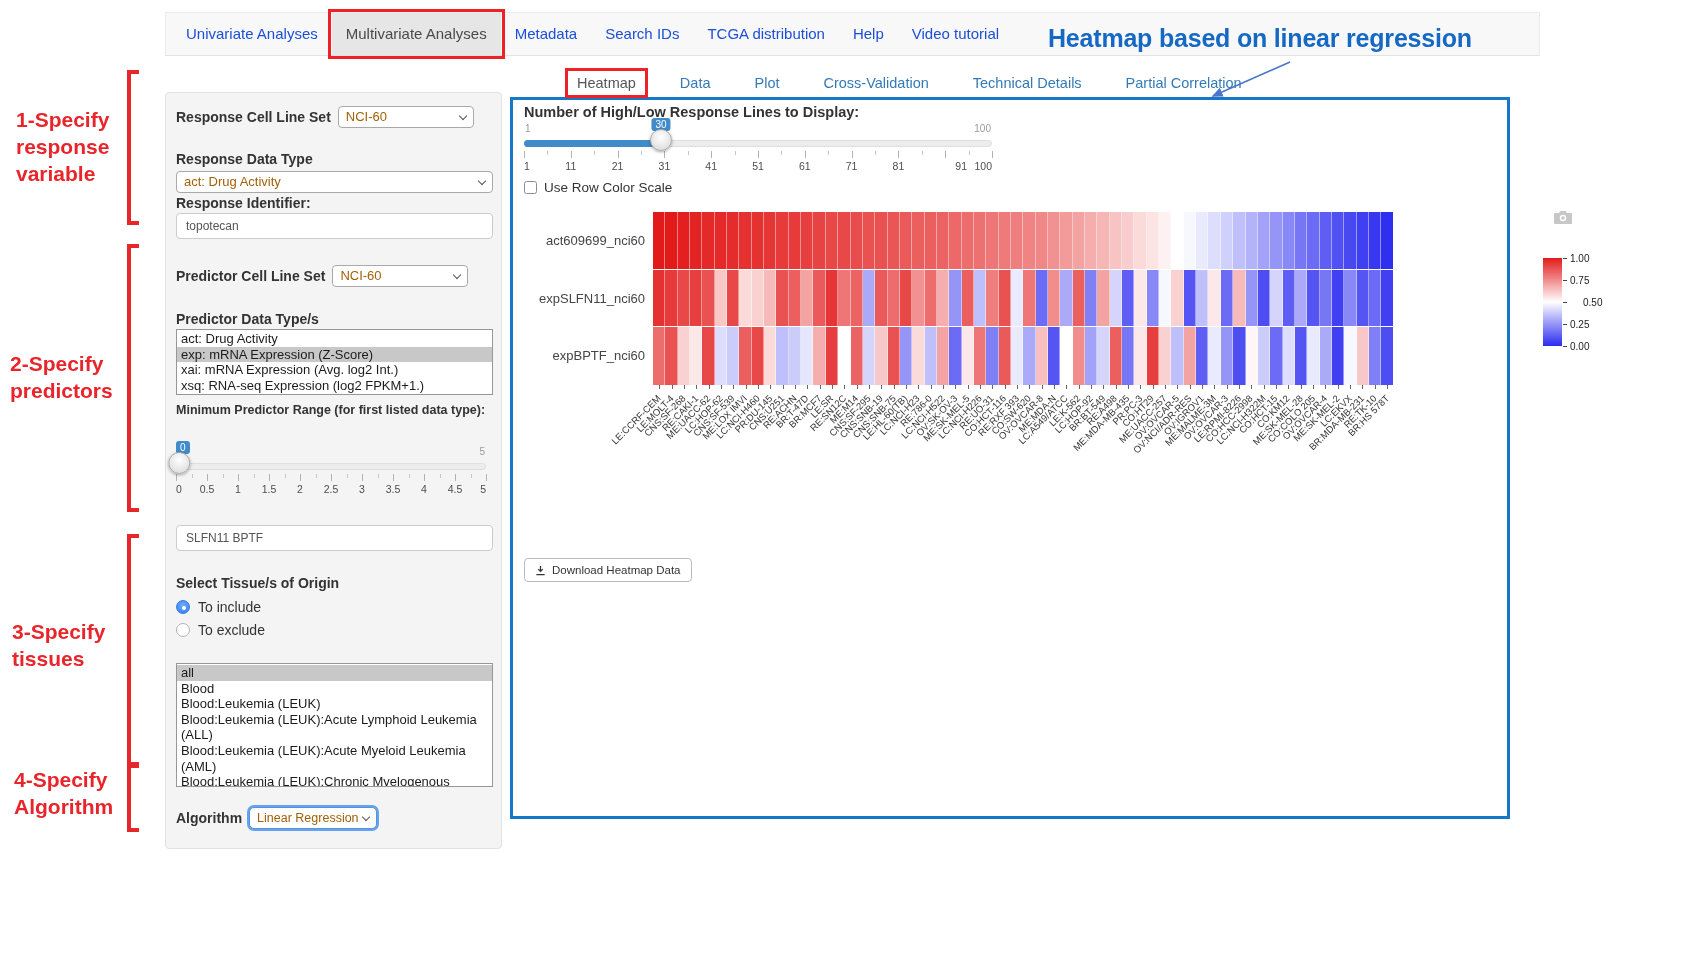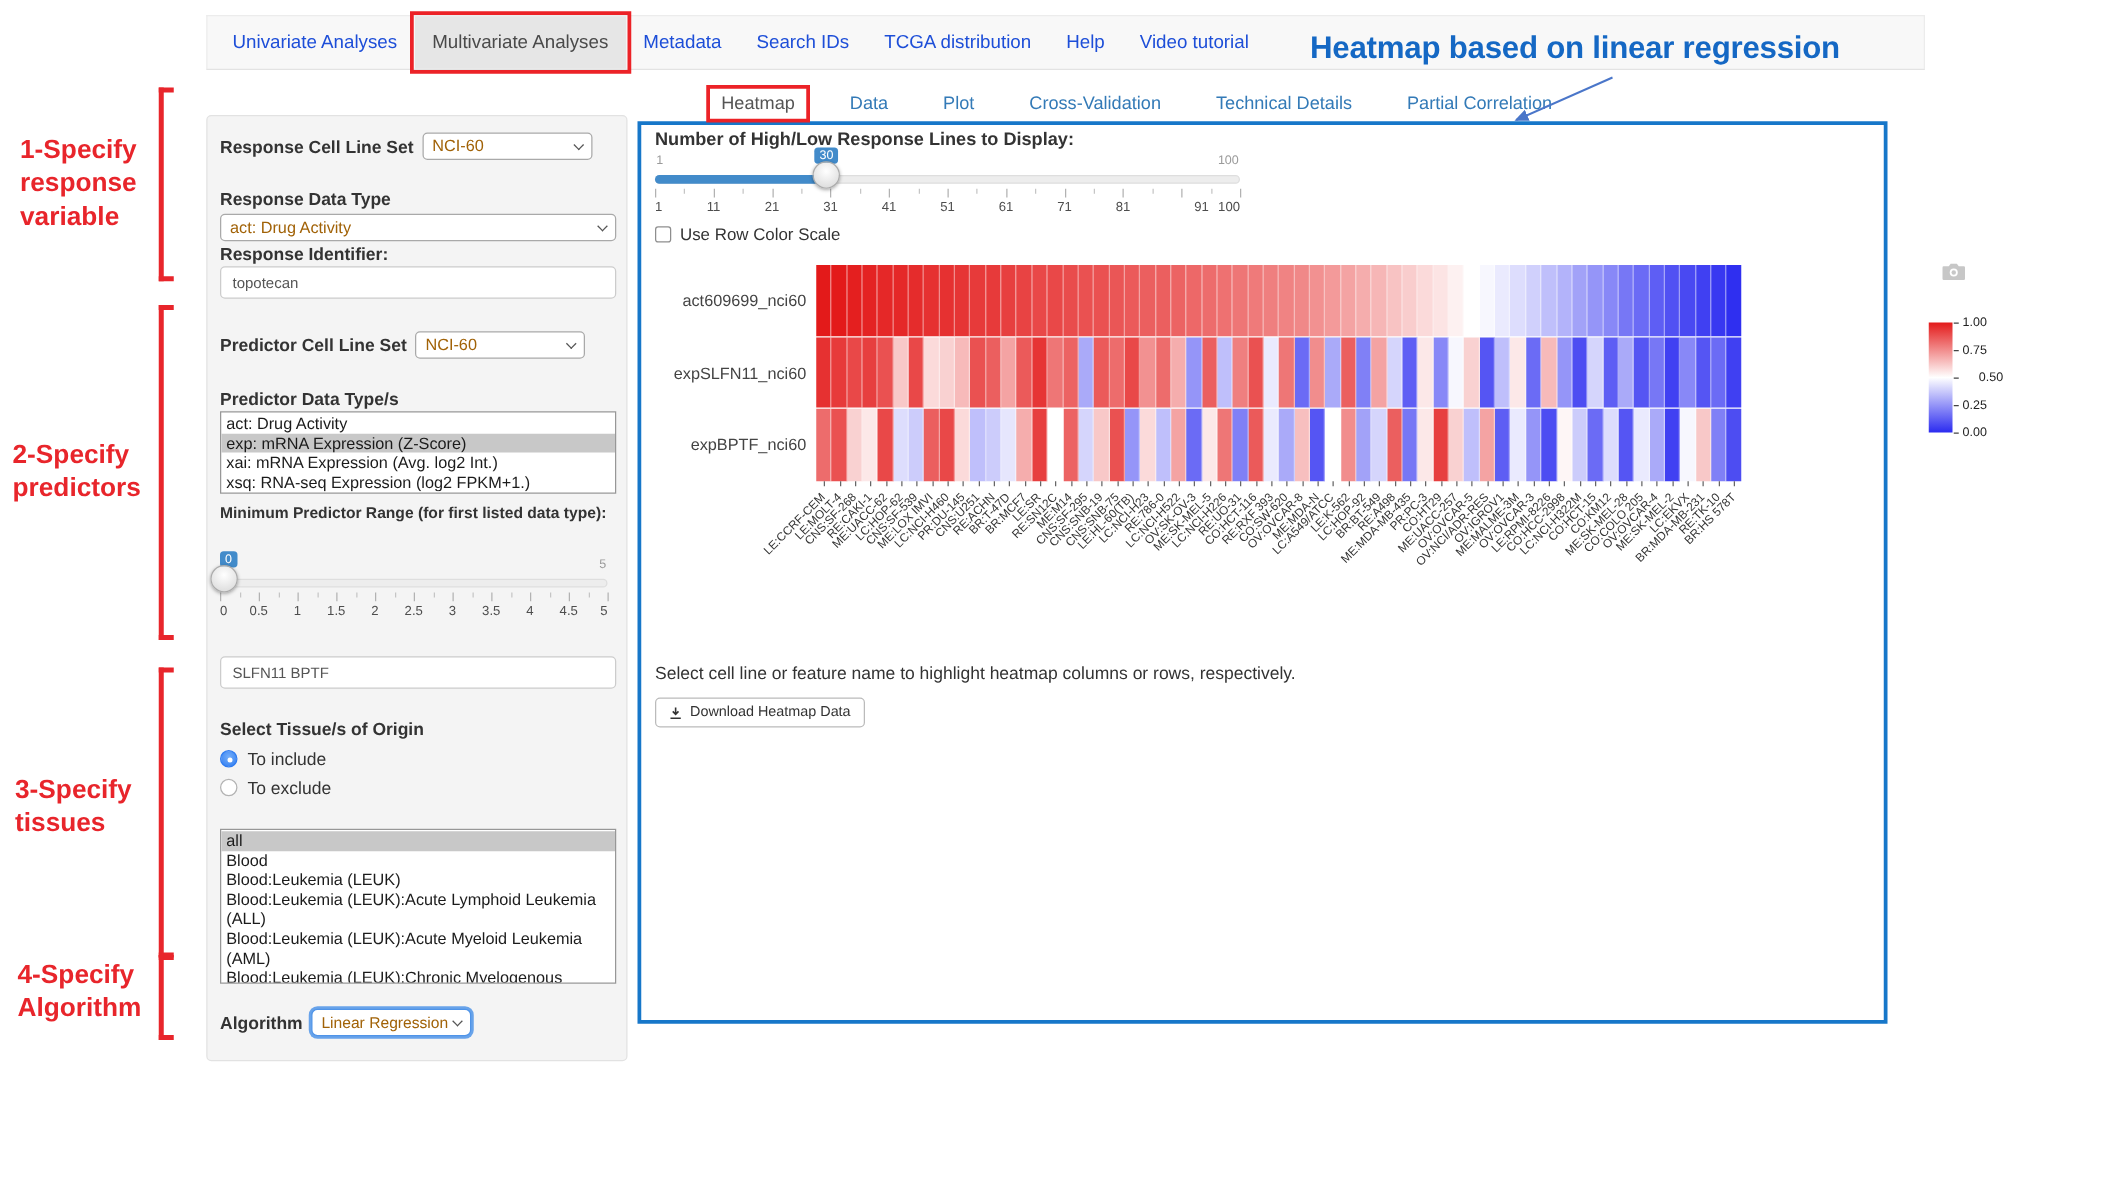--- a/index.html
+++ b/index.html
@@ -762,21 +762,20 @@
           <div class="lg-tick" style="top: 22px;"></div>
           <div class="lg-label" style="top: 39px; padding-left: 13px;">0.50</div>
           <div class="lg-tick" style="top: 44px;"></div>
           <div class="lg-label" style="top: 61px;">0.25</div>
           <div class="lg-tick" style="top: 66px;"></div>
           <div class="lg-label" style="top: 83px;">0.00</div>
           <div class="lg-tick" style="top: 88px;"></div>
         </div>
     </div>
 
-    <div class="help-text">Select cell line or feature name to highlight heatmap columns or rows, respectively.</div>
     <div class="dl-btn">
       <svg width="11" height="11" viewBox="0 0 12 12">
         <path d="M6 1v6M3.5 4.5L6 7l2.5-2.5M1.5 10.5h9" stroke="#333" stroke-width="1.4" fill="none"></path>
       </svg>
       <span>Download Heatmap Data</span>
     </div>
   </section>
 </div>
 
 </body></html>

